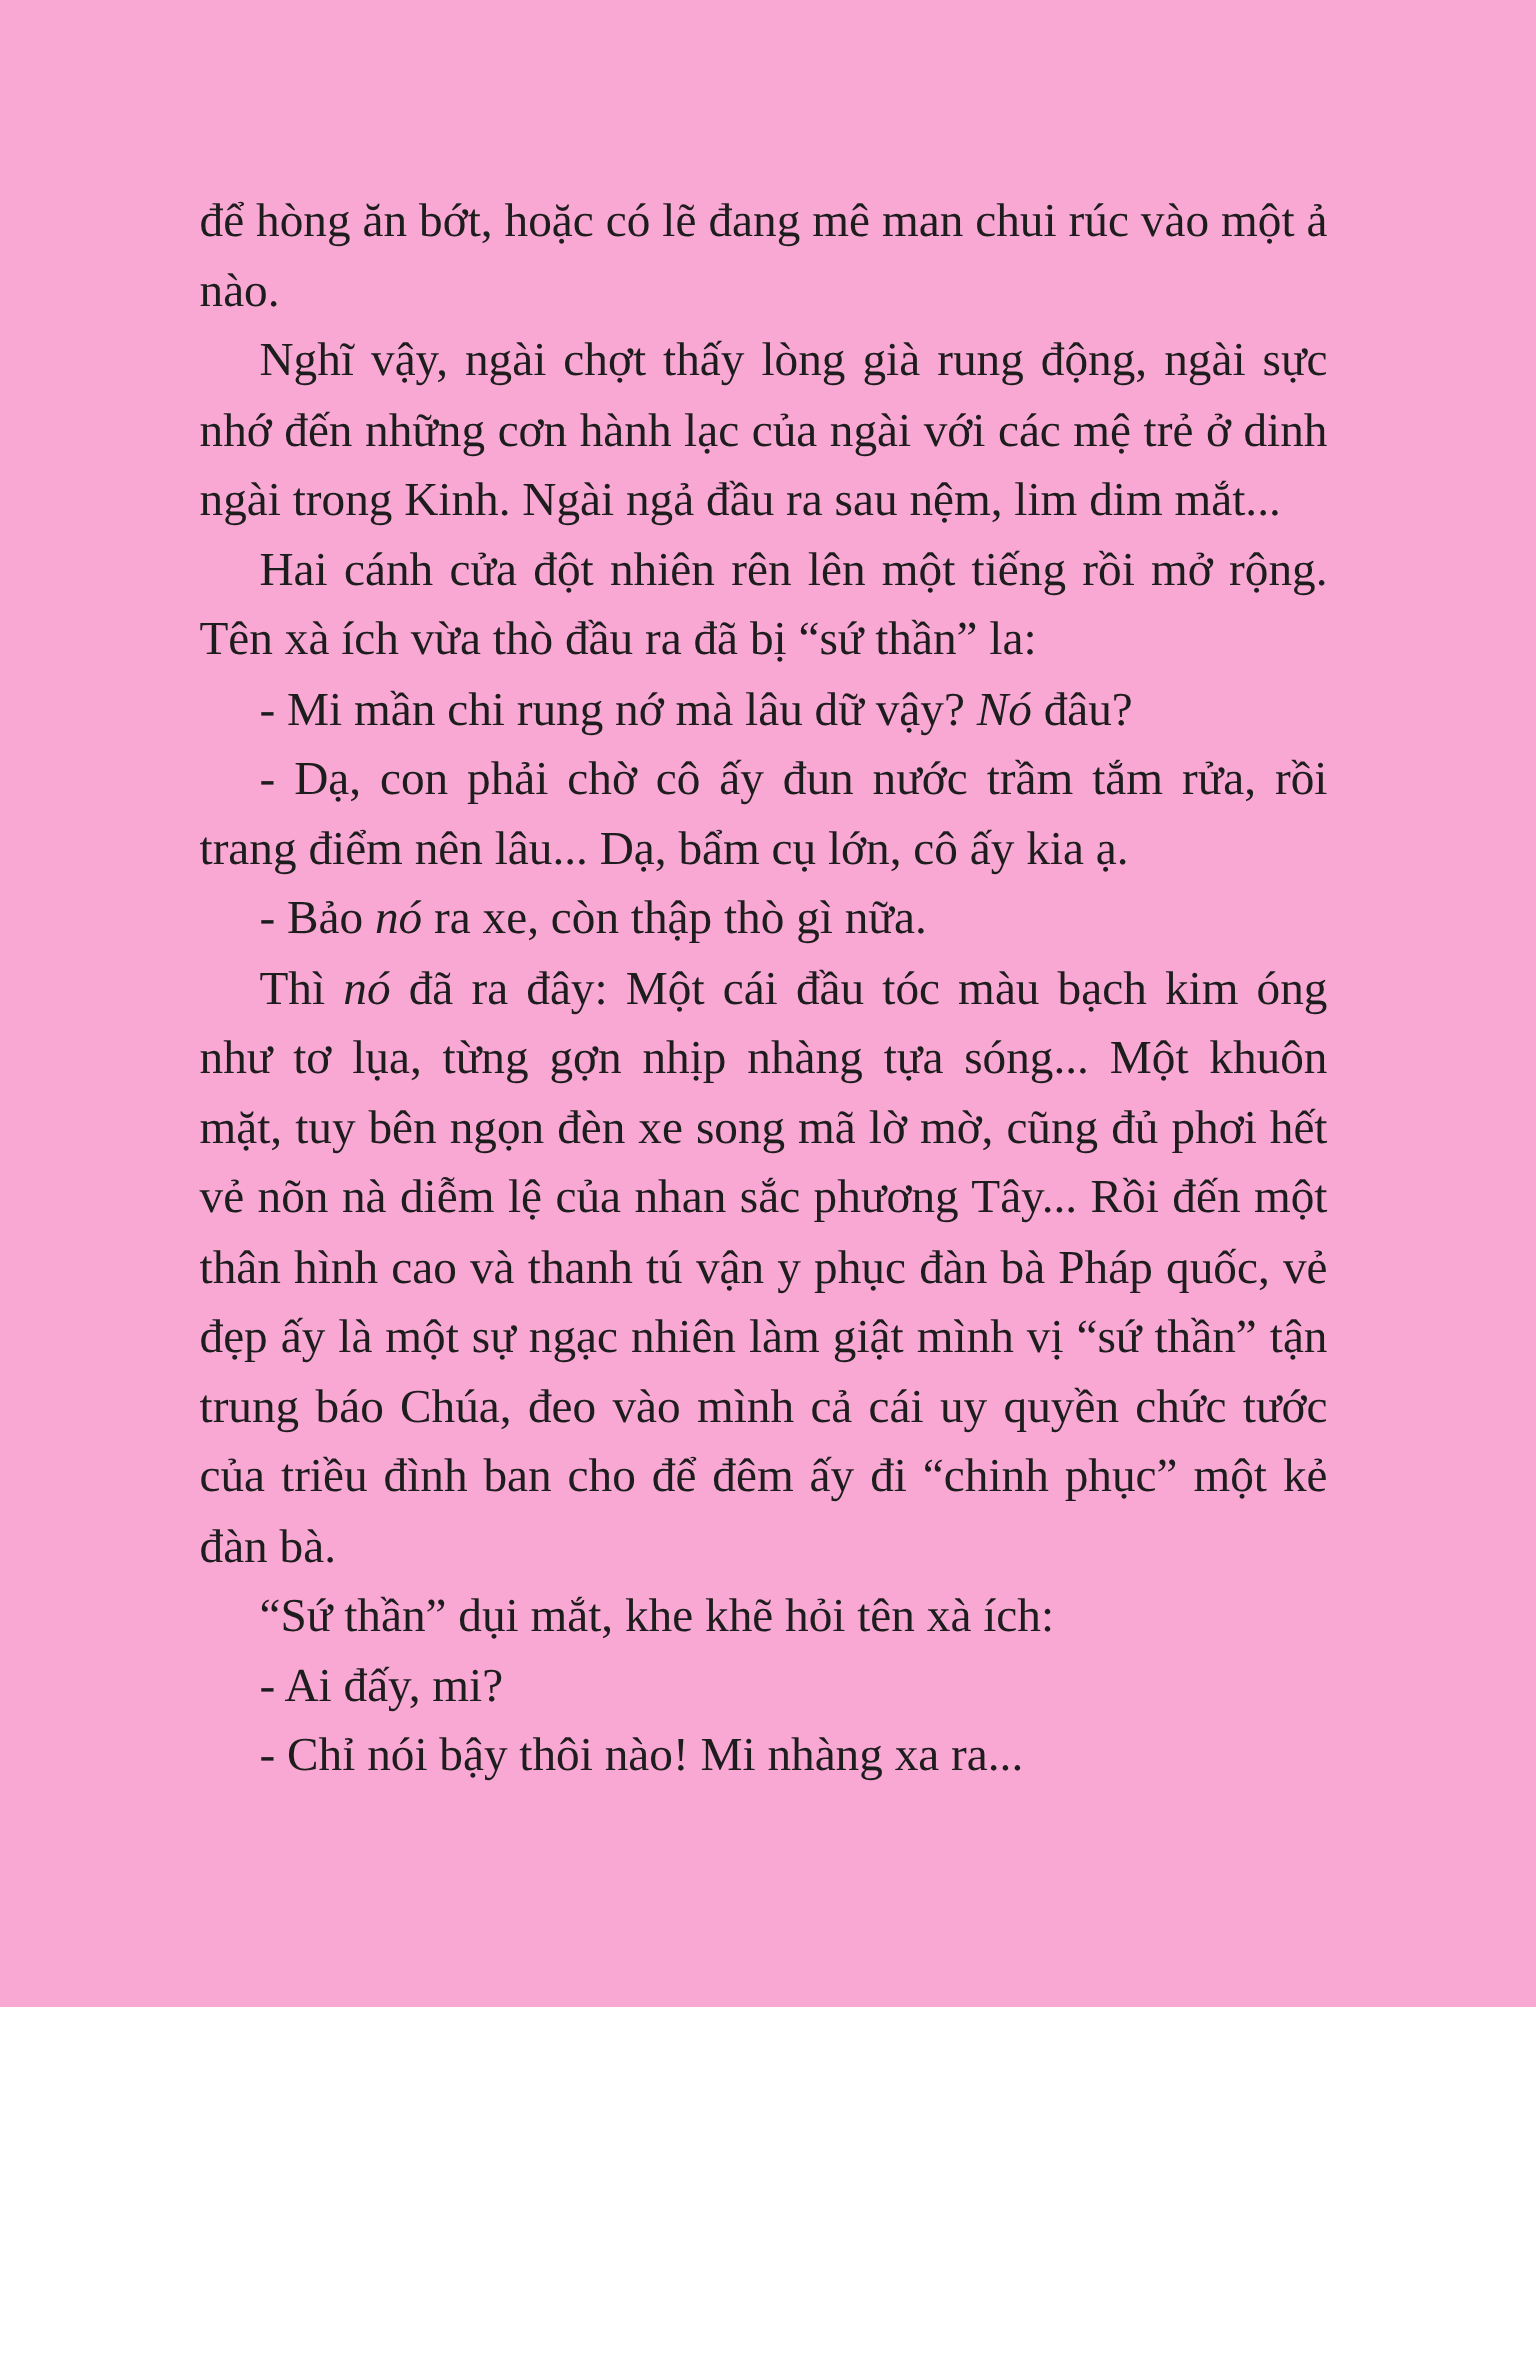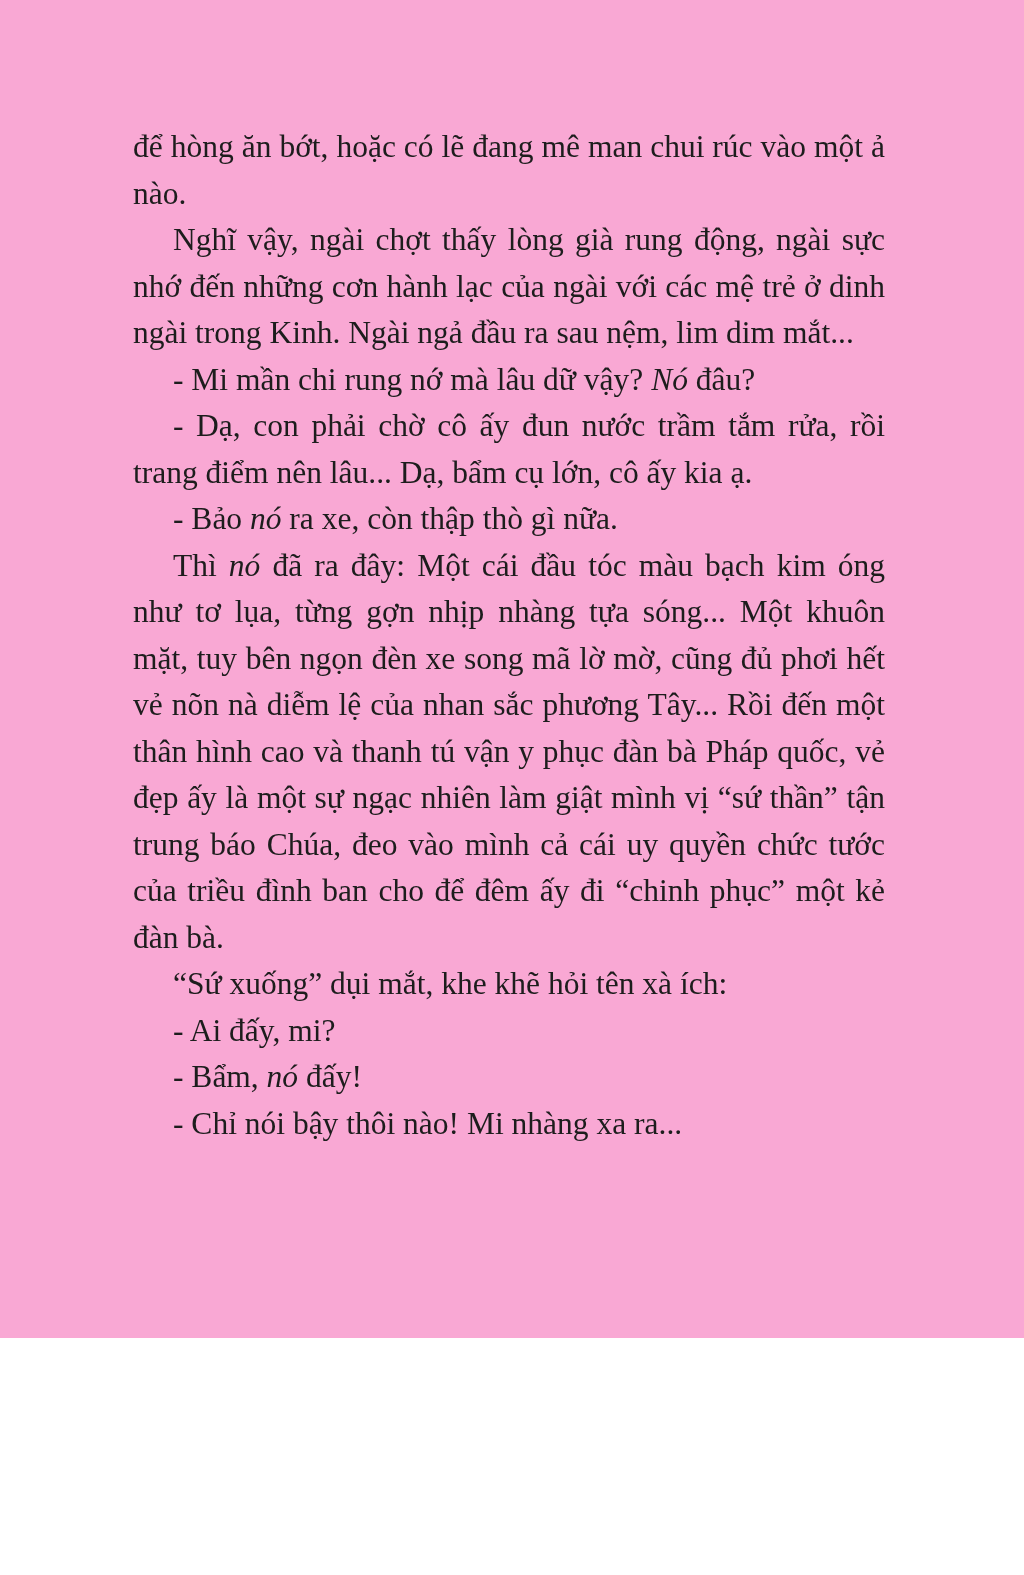--- a/index.html
+++ b/index.html
@@ -59,27 +59,27 @@
   }
 </style>
 </head>
 <body>
 
 <div class="page">
 
   <div class="body-text" id="body-text">
       <p class="para"><span>để hòng ăn bớt, hoặc có lẽ đang mê man chui rúc vào một ả nào.</span></p>
       <p class="para indent"><span>Nghĩ vậy, ngài chợt thấy lòng già rung động, ngài sực nhớ đến những cơn hành lạc của ngài với các mệ trẻ ở dinh ngài trong Kinh. Ngài ngả đầu ra sau nệm, lim dim mắt...</span></p>
+      <p class="para indent"><span>Hai cánh cửa đột nhiên rên lên một tiếng rồi mở rộng. Tên xà ích vừa thò đầu ra đã bị “sứ thần” la:</span></p>
       <p class="para indent"><span>- Mi mần chi rung nớ mà lâu dữ vậy? </span><em>Nó</em><span> đâu?</span></p>
       <p class="para indent"><span>- Dạ, con phải chờ cô ấy đun nước trầm tắm rửa, rồi trang điểm nên lâu... Dạ, bẩm cụ lớn, cô ấy kia ạ.</span></p>
       <p class="para indent"><span>- Bảo </span><em>nó</em><span> ra xe, còn thập thò gì nữa.</span></p>
       <p class="para indent"><span>Thì </span><em>nó</em><span> đã ra đây: Một cái đầu tóc màu bạch kim óng như tơ lụa, từng gợn nhịp nhàng tựa sóng... Một khuôn mặt, tuy bên ngọn đèn xe song mã lờ mờ, cũng đủ phơi hết vẻ nõn nà diễm lệ của nhan sắc phương Tây... Rồi đến một thân hình cao và thanh tú vận y phục đàn bà Pháp quốc, vẻ đẹp ấy là một sự ngạc nhiên làm giật mình vị “sứ thần” tận trung báo Chúa, đeo vào mình cả cái uy quyền chức tước của triều đình ban cho để đêm ấy đi “chinh phục” một kẻ đàn bà.</span></p>
-      <p class="para indent"><span>“Sứ xuống” dụi mắt, khe khẽ hỏi tên xà ích:</span></p>
+      <p class="para indent"><span>“Sứ thần” dụi mắt, khe khẽ hỏi tên xà ích:</span></p>
       <p class="para indent"><span>- Ai đấy, mi?</span></p>
-      <p class="para indent"><span>- Bẩm, </span><em>nó</em><span> đấy!</span></p>
       <p class="para indent"><span>- Chỉ nói bậy thôi nào! Mi nhàng xa ra...</span></p>
     </div>
 
   <div class="footer">
     <span class="page-num">10</span>
     <span class="sep">‹</span>
     <span class="author">Ngọc Giao</span>
   </div>
 
 </div>

